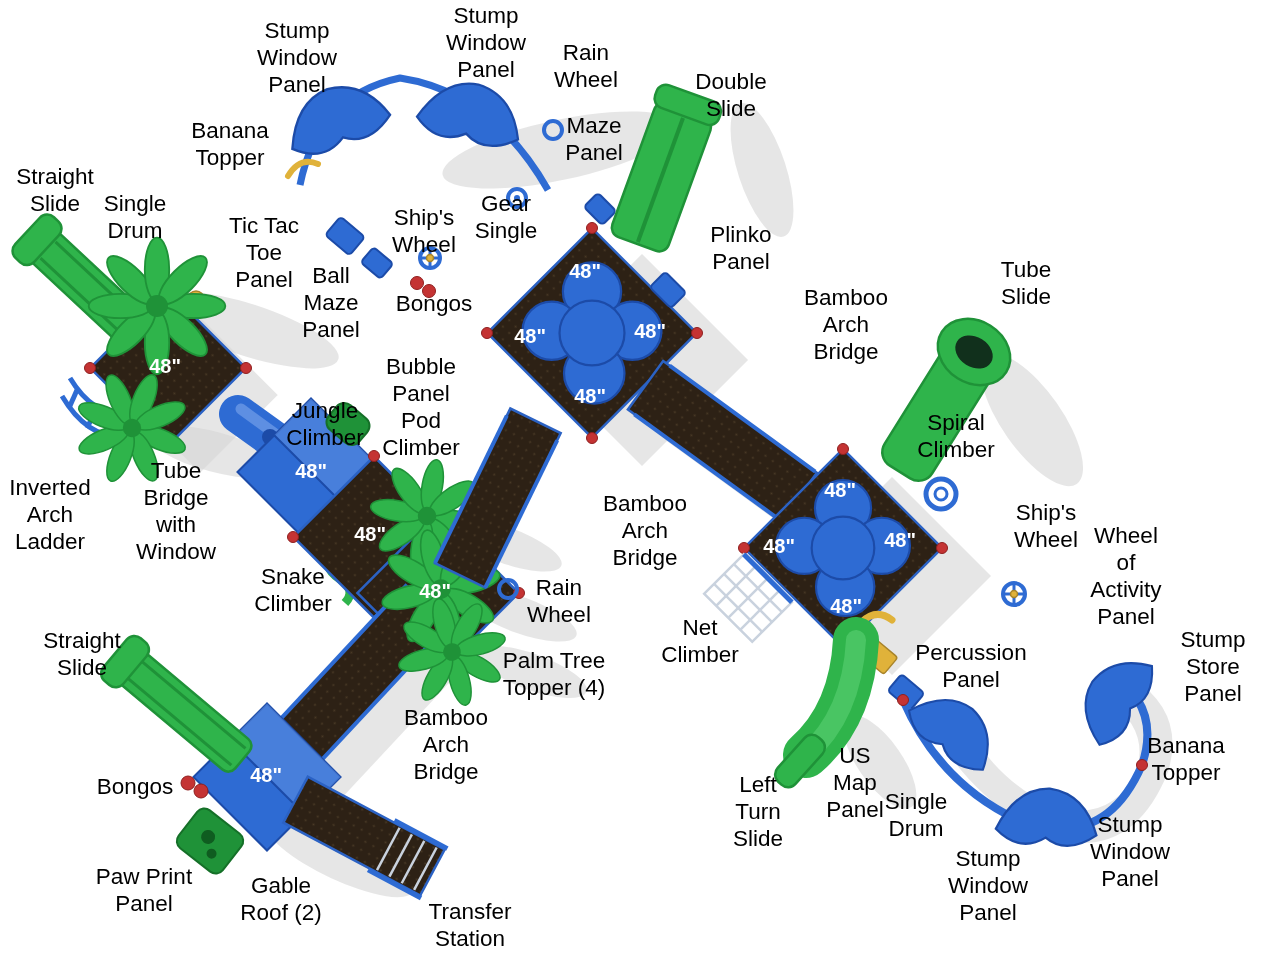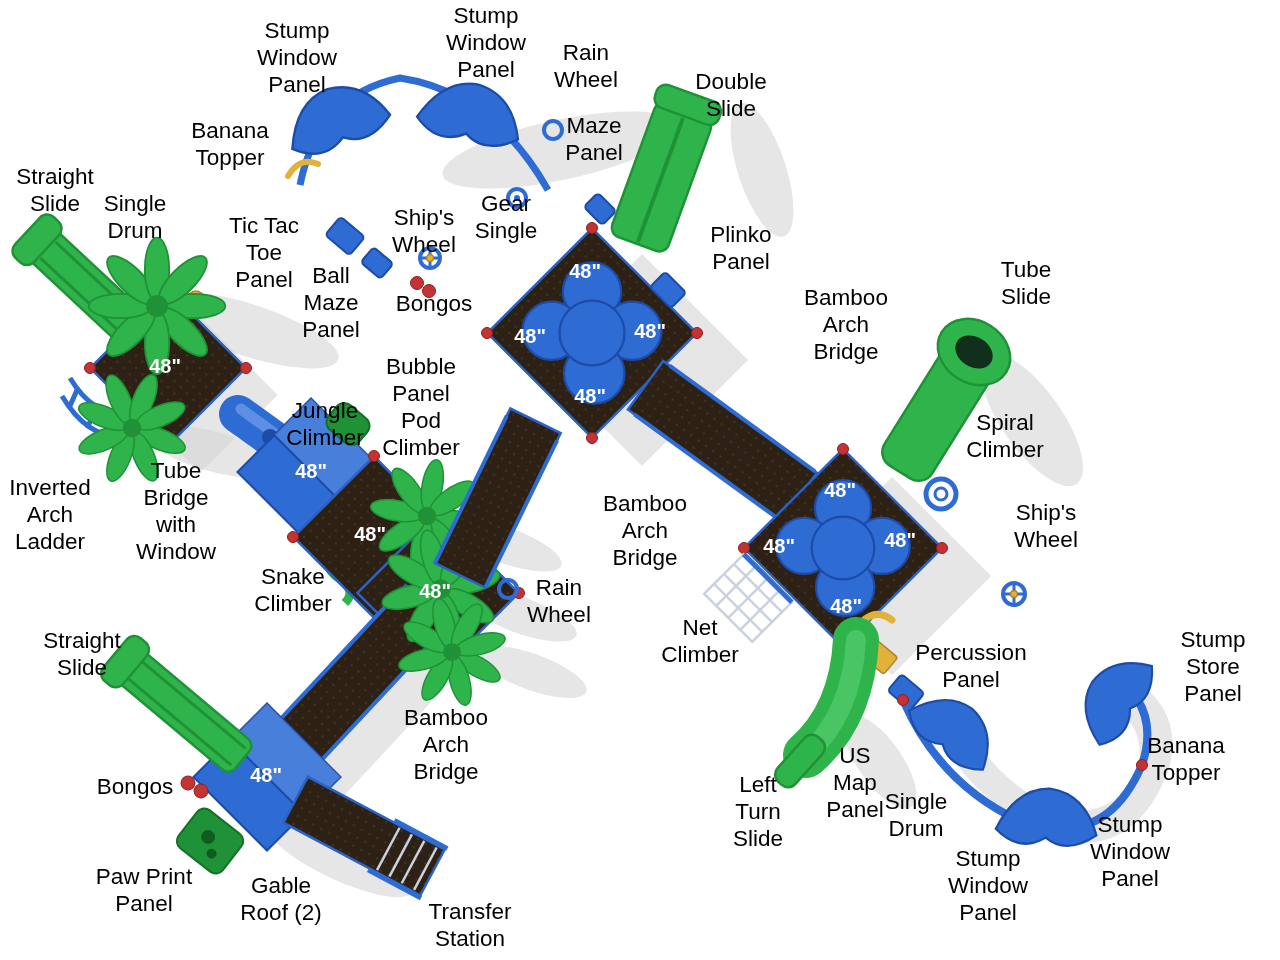--- a/index.html
+++ b/index.html
@@ -346,47 +346,51 @@
       <div class="callout-label" style="left: 434px; top: 303px;">Bongos</div>
       <div class="callout-label" style="left: 846px; top: 324px;">Bamboo
 Arch
 Bridge</div>
       <div class="callout-label" style="left: 325px; top: 376px; margin-top: 48px;">Jungle
 Climber</div>
       <div class="callout-label" style="left: 421px; top: 407px;">Bubble
 Panel
 Pod
 Climber</div>
-      <div class="callout-label" style="left: 1005px; top: 436px;">Spiral
+      <div class="callout-label" style="left: 956px; top: 436px;">Spiral
 Climber</div>
       <div class="callout-label" style="left: 50px; top: 514px;">Inverted
 Arch
 Ladder</div>
       <div class="callout-label" style="left: 176px; top: 511px;">Tube
 Bridge
 with
 Window</div>
       <div class="callout-label" style="left: 645px; top: 530px;">Bamboo
 Arch
 Bridge</div>
       <div class="callout-label" style="left: 1046px; top: 526px;">Ship's
 Wheel</div>
+      <div class="callout-label" style="left: 1126px; top: 576px;">Wheel of
+Activity Panel</div>
       <div class="callout-label" style="left: 285px; top: 590px; margin-left: 8px;">Snake
 Climber</div>
       <div class="callout-label" style="left: 559px; top: 601px;">Rain
 Wheel</div>
       <div class="callout-label" style="left: 700px; top: 641px;">Net
 Climber</div>
       <div class="callout-label" style="left: 1213px; top: 666px;">Stump
 Store
 Panel</div>
       <div class="callout-label" style="left: 82px; top: 654px;">Straight
 Slide</div>
       <div class="callout-label" style="left: 971px; top: 666px;">Percussion
 Panel</div>
+      <div class="callout-label" style="left: 554px; top: 674px;">Palm Tree
+Topper (4)</div>
       <div class="callout-label" style="left: 855px; top: 782px;">US
 Map
 Panel</div>
       <div class="callout-label" style="left: 1186px; top: 759px;">Banana
 Topper</div>
       <div class="callout-label" style="left: 446px; top: 744px;">Bamboo
 Arch
 Bridge</div>
       <div class="callout-label" style="left: 758px; top: 811px;">Left
 Turn

